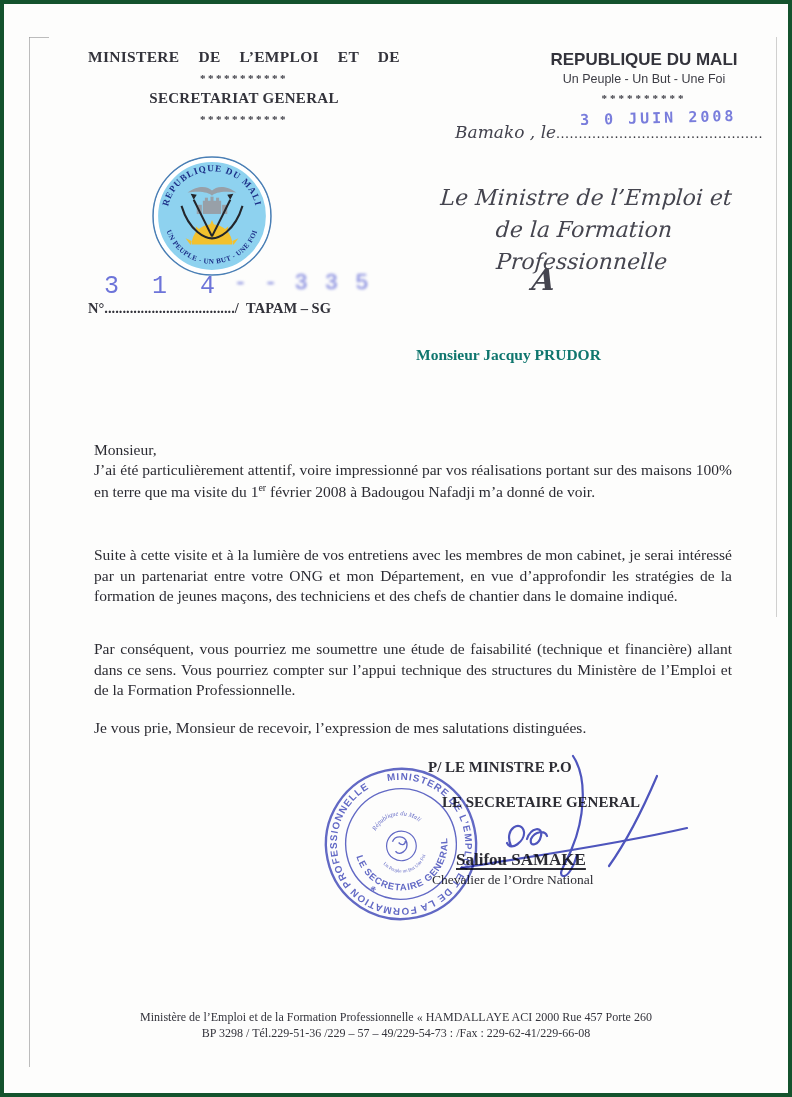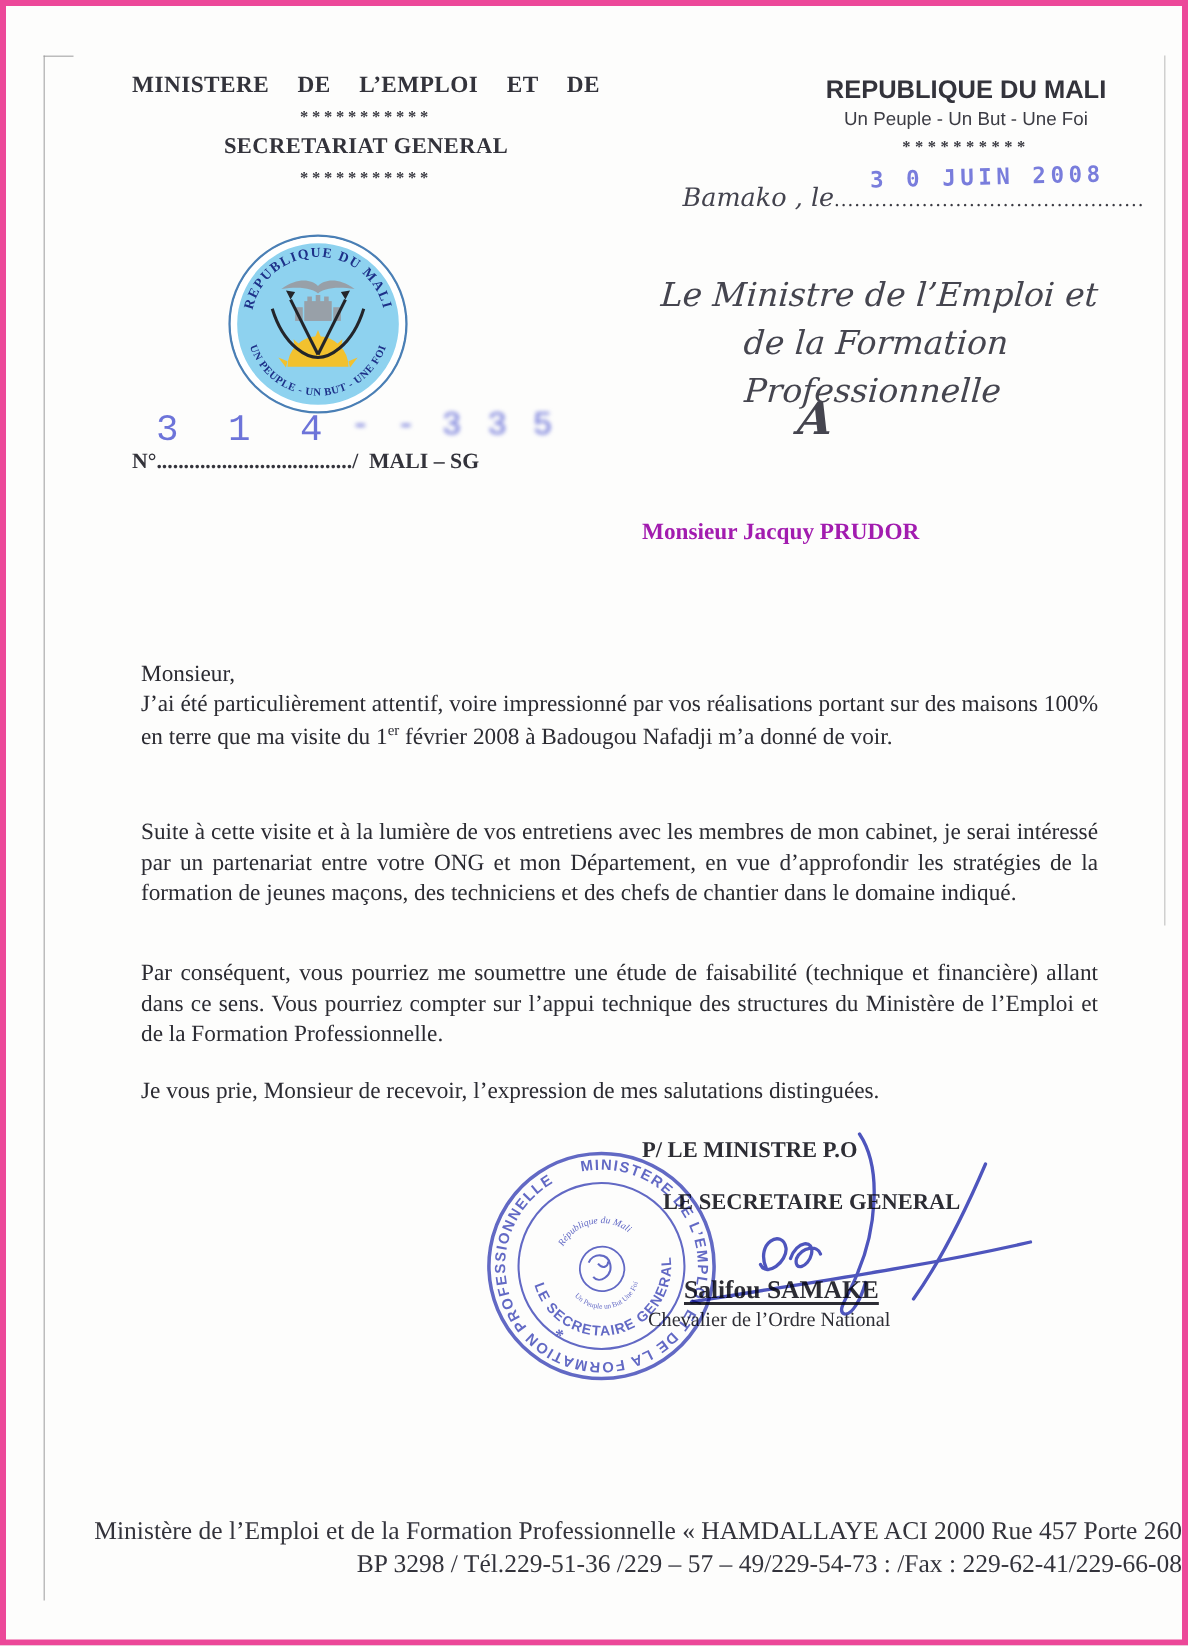--- a/index.html
+++ b/index.html
@@ -1,17 +1,17 @@
 <!DOCTYPE html>
 <html><head>
 <meta charset="utf-8">
 <style>
   html,body{margin:0;padding:0;background:#e8e8e8;}
   .page{position:relative;width:792px;height:1097px;background:#fdfdfc;
-        border:4px solid #ec4899;box-sizing:border-box;overflow:hidden;
+        border:4px solid #14532d;box-sizing:border-box;overflow:hidden;
         font-family:"Liberation Serif", serif;color:#2e2e35;}
   .abs{position:absolute;}
   
   .scanline{background:#9a9a9a;opacity:.65;}
   
   .hdr-left{left:84px;top:44px;width:312px;text-align:center;font-weight:bold;
             font-size:15.5px;letter-spacing:.3px;color:#33333b;}
   .hdr-left .just{text-align:justify;text-align-last:justify;}
   .stars{font-size:11px;font-weight:bold;letter-spacing:2.5px;margin-top:6px;color:#3a3a42;}
   .sec-gen{margin-top:6px;font-size:15px;}
@@ -35,36 +35,36 @@
   .num-clear{font-size:25px;letter-spacing:9px;}
   .num-smudge{font-size:22px;letter-spacing:2px;filter:blur(1.4px);position:relative;top:-4px;}
   .ref-line{left:84px;top:296px;font-weight:bold;font-size:14.5px;white-space:nowrap;color:#33333b;}
   
   .minister-script{left:418px;top:178px;width:324px;text-align:center;
                    font-family:"DejaVu Serif",serif;font-style:italic;font-size:22px;
                    line-height:1.45;color:#45454f;transform:skewX(-4deg);}
   .to-a{left:528px;top:258px;font-family:"DejaVu Serif",serif;font-style:italic;
         font-size:30px;font-weight:bold;color:#45454f;transform:skewX(-6deg);}
   
-  .addressee{left:424px;top:341px;font-weight:bold;font-size:15.5px;line-height:1.25;color:#a21caf;}
+  .addressee{left:412px;top:341px;font-weight:bold;font-size:15.5px;line-height:1.25;color:#0f766e;}
   
   .body-text{left:90px;width:638px;font-size:15.5px;line-height:1.33;text-align:justify;color:#2b2b32;}
   .greeting{top:436px;}
   .p1{top:456px;} .p2{top:541px;} .p3{top:635px;} .p4{top:714px;text-align:left;}
   sup{font-size:10px;}
   
   .sig-line1{left:424px;top:755px;font-weight:bold;font-size:15px;color:#2d2d34;}
   .sig-line2{left:438px;top:790px;font-weight:bold;font-size:15px;color:#2d2d34;}
   .sig-name{left:452px;top:846px;font-weight:bold;font-size:17px;color:#2d2d34;
             text-decoration:underline;text-decoration-thickness:2px;text-underline-offset:3px;}
   .sig-title{left:428px;top:868px;font-size:13.5px;color:#2d2d34;}
   .round-stamp{left:318px;top:761px;transform:rotate(-12deg);opacity:.88;mix-blend-mode:multiply;}
   .signature-ink{left:455px;top:744px;mix-blend-mode:multiply;}
   
-  .footer{left:0;right:0;top:1006px;text-align:right;font-size:17px;line-height:1.3;color:#33333b;}
+  .footer{left:0;right:0;top:1006px;text-align:center;font-size:12px;line-height:1.3;color:#33333b;}
 </style>
 </head>
 <body>
 
 <div class="page">
 
   <div class="abs scanline" style="left:25px;top:33px;width:1px;height:1030px;"></div>
   <div class="abs scanline" style="left:25px;top:33px;width:20px;height:1px;"></div>
   <div class="abs scanline" style="left:772px;top:33px;width:1px;height:580px;opacity:.45;"></div>
 
@@ -127,21 +127,21 @@
         <path d="M 60,80 L 78,44"></path>
     </g>
     <path d="M 42,44 l -3,-6 6,1 z M 78,44 l 3,-6 -6,1 z" fill="#23252a"></path>
   </svg>
 
   <div class="abs num-stamp">
     <span class="num-clear">3 1 4</span>
     <span class="num-smudge">- - 3 3 5</span>
   </div>
   <div class="abs ref-line">
-    <span>N°</span><span>..................................../</span>&nbsp;&nbsp;<span>MALI – SG</span>
+    <span>N°</span><span>..................................../</span>&nbsp;&nbsp;<span>TAPAM – SG</span>
   </div>
 
   <div class="abs minister-script">
     <div>Le Ministre de l’Emploi et</div>
     <div>de la Formation Professionnelle</div>
   </div>
   <div class="abs to-a">A</div>
 
   <div class="abs addressee">
     <div>Monsieur Jacquy PRUDOR</div>

